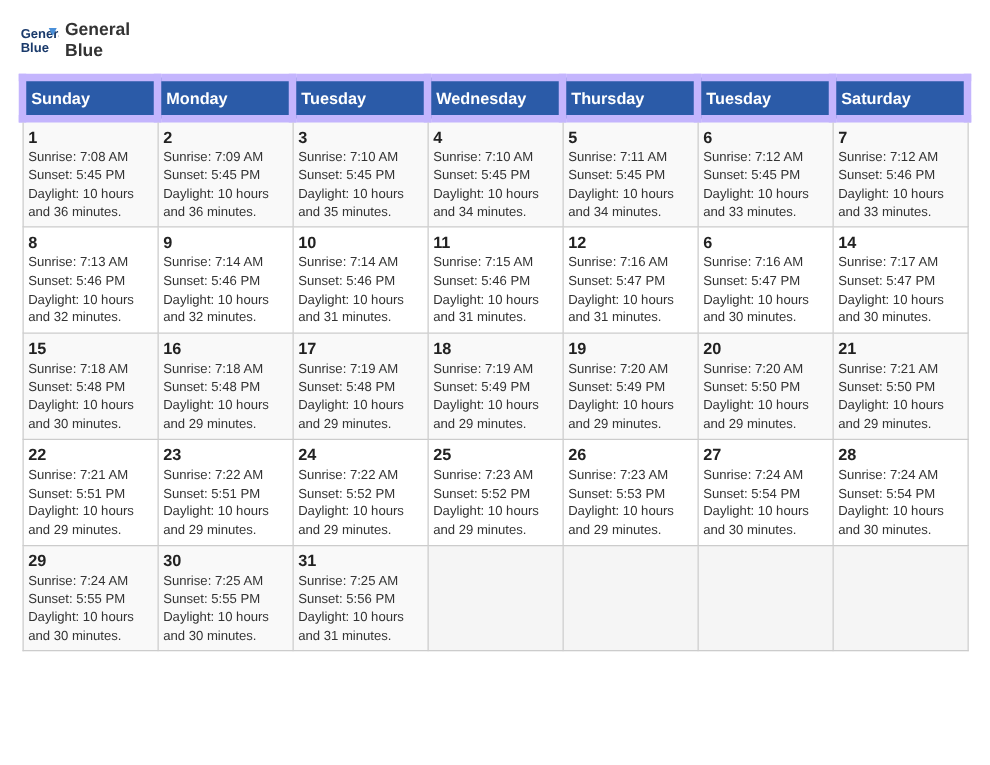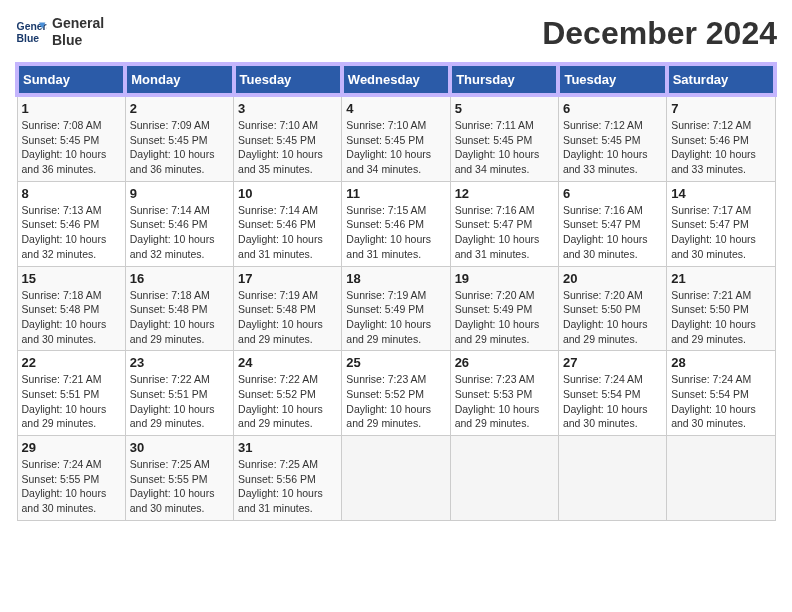--- a/index.html
+++ b/index.html
@@ -52,21 +52,21 @@
       border-collapse: collapse;
       font-size: 11px;
     }
     .calendar thead tr th {
       background: #2b5ba8;
       color: #fff;
       padding: 6px 4px;
       text-align: left;
       font-size: 13px;
       font-weight: bold;
-      border: 4px solid #c4b5fd;
+      border: 6px solid #c4b5fd;
     }
     .calendar tbody tr td {
       border: 1px solid #ccc;
       vertical-align: top;
       padding: 4px;
       background: #fff;
       width: calc(100% / 7);
       min-height: 80px;
     }
     .calendar tbody tr:nth-child(odd) td {
@@ -100,21 +100,20 @@
       <text x="2" y="18" font-size="13" font-weight="bold" fill="#1a3a6b">General</text>
       <text x="2" y="32" font-size="13" font-weight="bold" fill="#1a3a6b">Blue</text>
       <polygon points="30,8 38,8 34,16" fill="#4a90d9"></polygon>
     </svg>
     <div class="logo-text">
       <span>General</span>
       <span>Blue</span>
     </div>
   </div>
   <div class="title-block">
-    <h1>December 2024</h1>
   </div>
 </div>
 
 <table class="calendar">
   <thead>
     <tr>
     <th>Sunday</th>
         <th>Monday</th>
         <th>Tuesday</th>
         <th>Wednesday</th>

